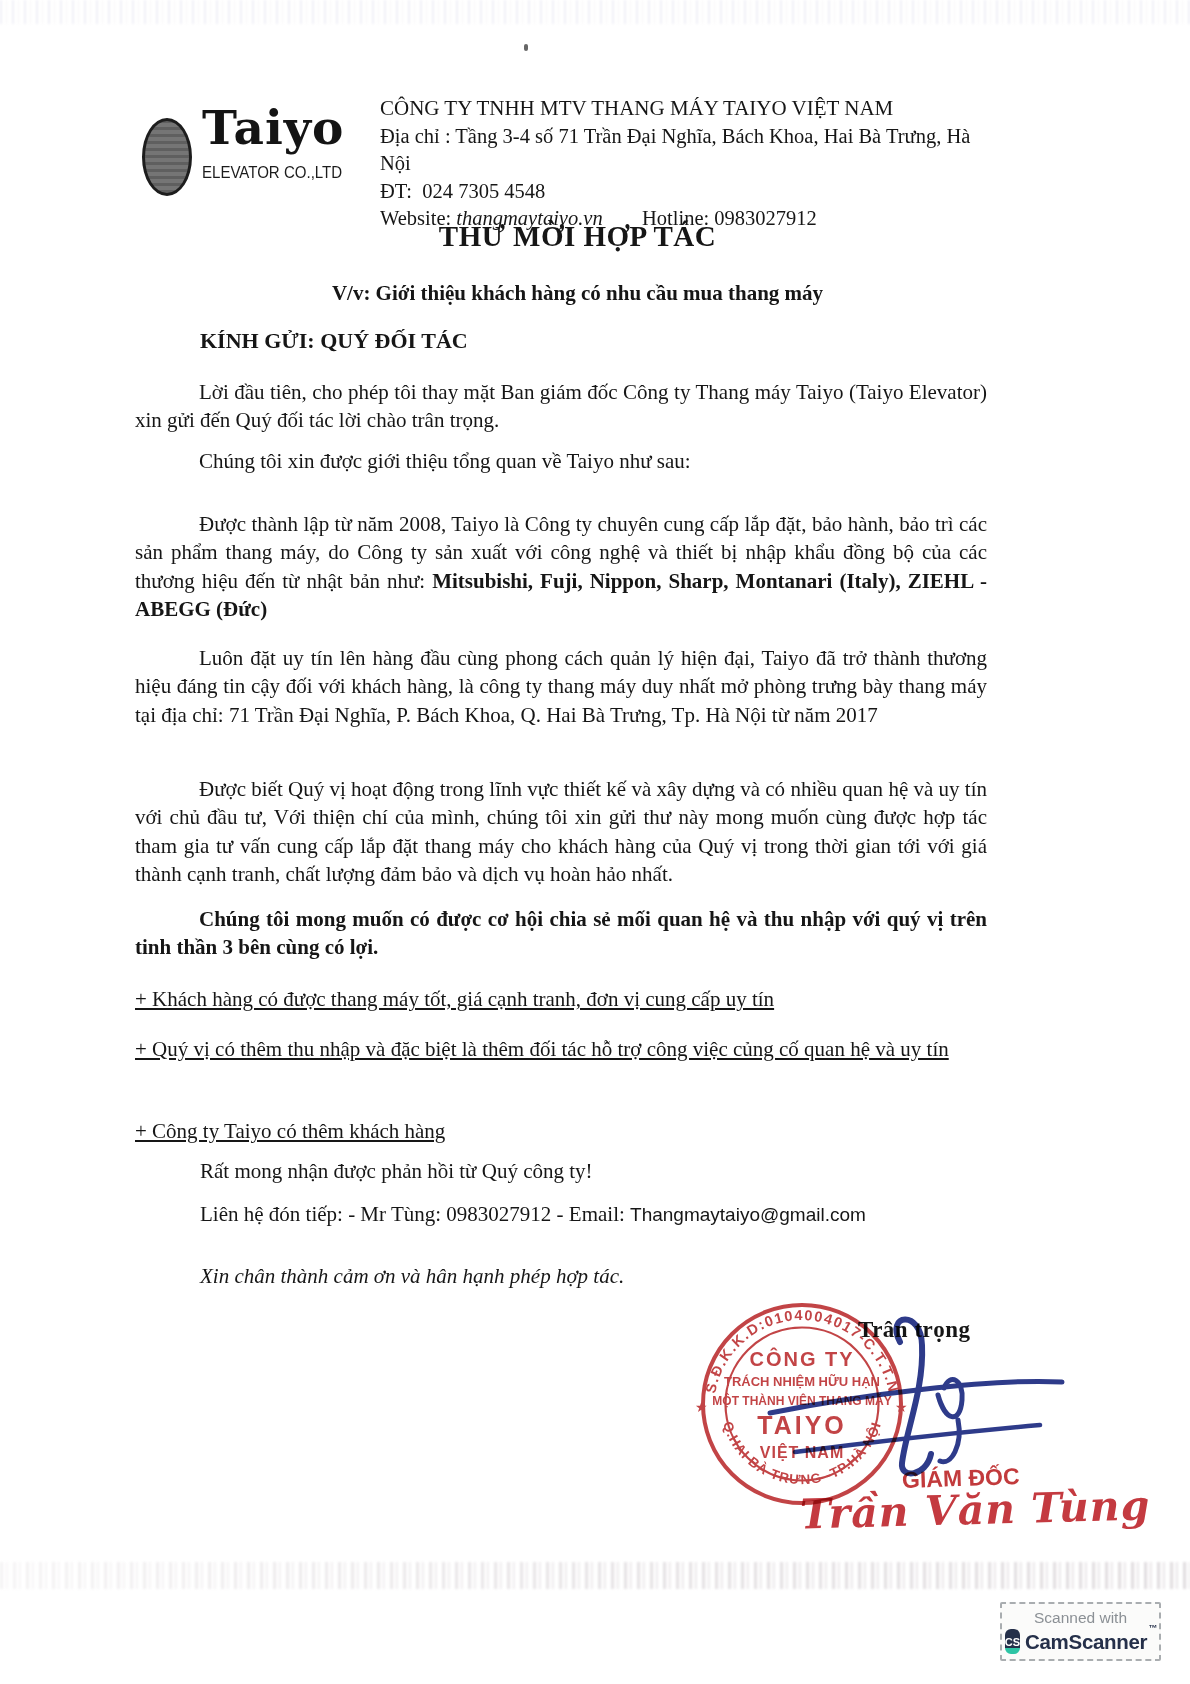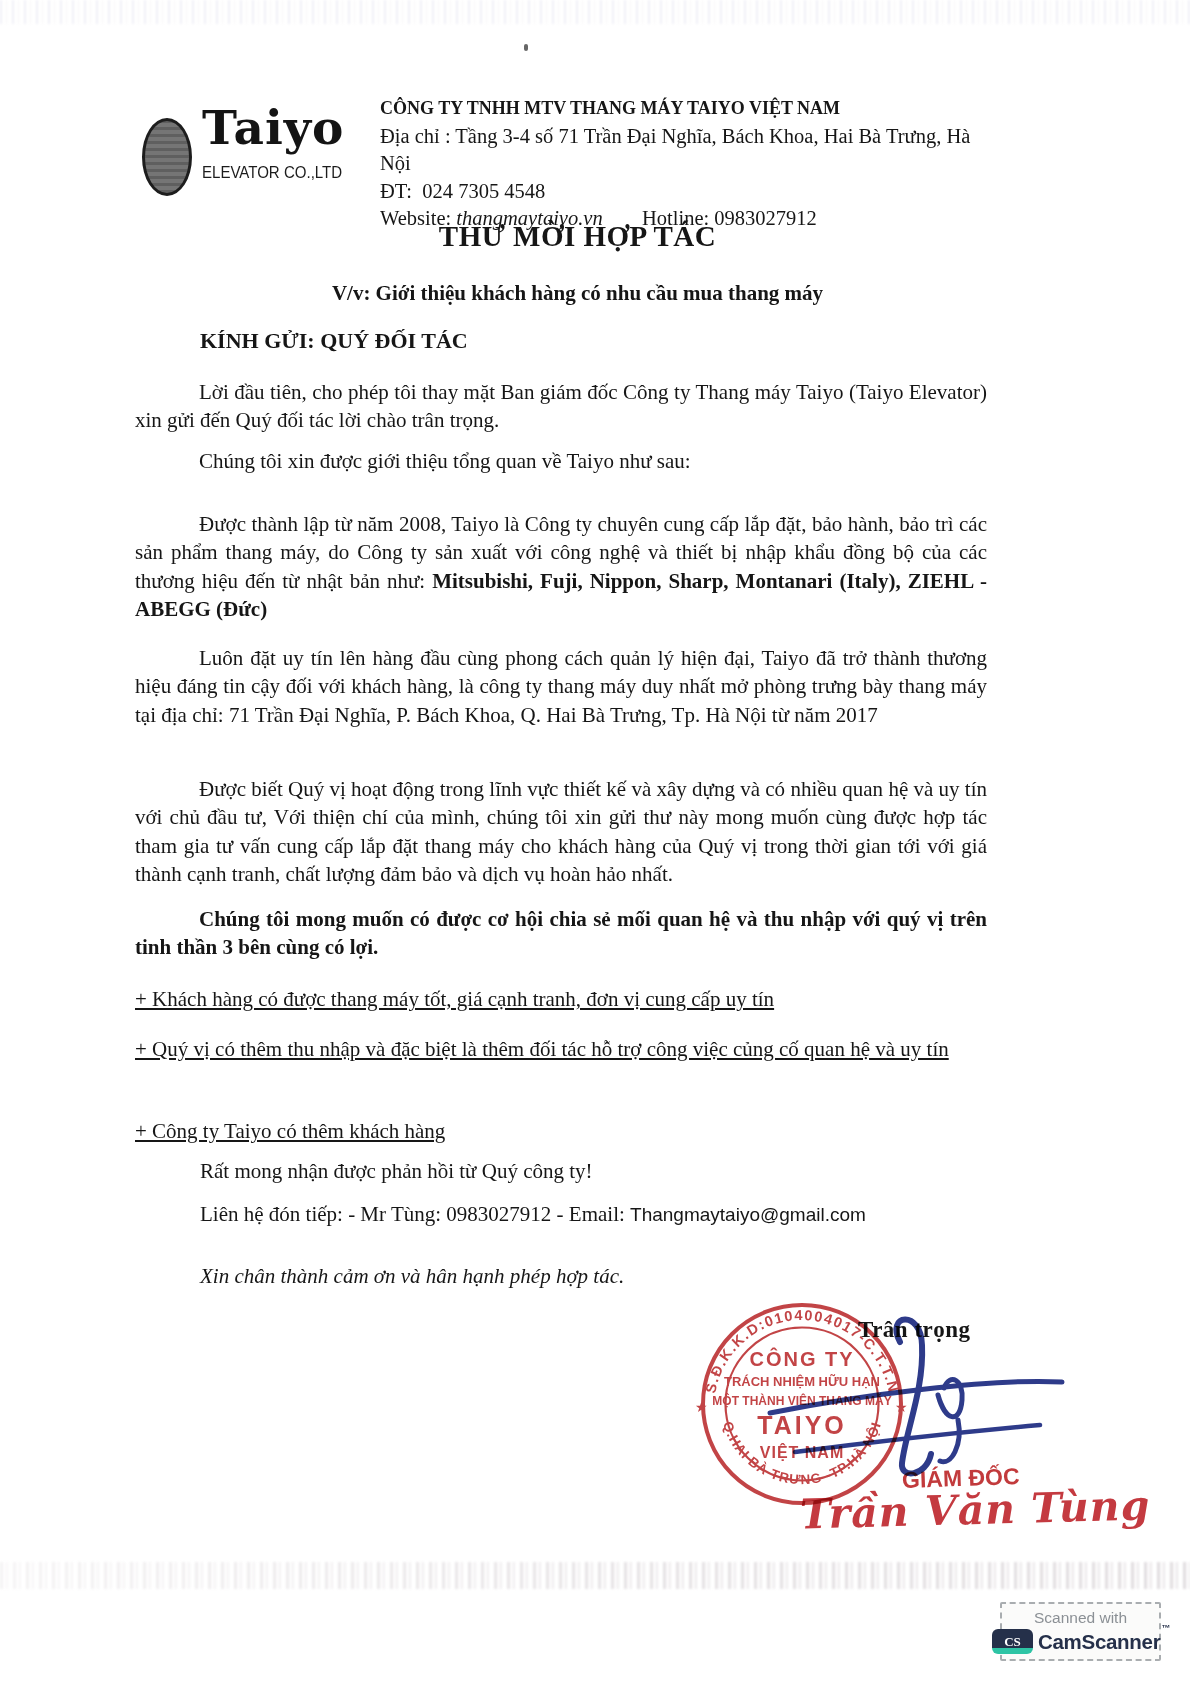--- a/index.html
+++ b/index.html
@@ -17,21 +17,21 @@
   .dot-artifact{position:absolute;left:524px;top:44px;width:4px;height:7px;border-radius:2px;background:#4c4c4c;opacity:.85;}
   
   .logo-wrap{left:138px;top:104px;width:230px;height:95px;}
   .logo-oval{position:absolute;left:4px;top:14px;width:50px;height:78px;border-radius:50%;
     background:repeating-linear-gradient(0deg,#5f5f5f 0 3px,#757575 3px 7px);border:3px solid #1d1d1d;box-sizing:border-box;}
   .logo-brand{position:absolute;left:64px;top:-4px;font-family:"DejaVu Serif",serif;font-weight:bold;
     font-size:47px;letter-spacing:1px;color:#141414;}
   .logo-sub{position:absolute;left:64px;top:60px;font-family:"Liberation Sans",sans-serif;
     font-size:16px;color:#1c1c1c;transform:scaleX(.94);transform-origin:left;}
   .hdr-info{left:380px;top:95px;width:610px;font-size:20.5px;line-height:27.5px;}
-  .hdr-line1{font-weight:bold;font-size:18px;}
+  .hdr-line1{font-weight:normal;font-size:21px;}
   .hdr-row{display:flex;}
   .hdr-col1{width:262px;}
   .lbl{font-weight:normal;}
   .web-val{font-style:italic;}
   
   .title{left:150px;top:220px;width:855px;text-align:center;font-weight:bold;font-size:29px;letter-spacing:.5px;}
   .subject{left:150px;top:281px;width:855px;text-align:center;font-weight:bold;font-size:21px;}
   .greeting{left:200px;top:328px;font-weight:bold;font-size:22px;}
   
   .para{left:135px;width:852px;font-size:21px;line-height:28.3px;text-align:justify;text-indent:64px;}
@@ -50,22 +50,22 @@
   .director-title{left:902px;top:1465px;font-family:"Liberation Sans",sans-serif;font-weight:bold;
     font-size:23px;color:#c23a3c;transform:rotate(-2deg);mix-blend-mode:multiply;}
   .director-name{left:800px;top:1486px;font-family:"DejaVu Serif",serif;font-weight:bold;font-style:italic;
     font-size:41px;color:#c43a40;letter-spacing:1px;transform:rotate(-1.5deg);mix-blend-mode:multiply;white-space:nowrap;}
   
   .badge{left:1000px;top:1602px;width:161px;height:59px;border:2px dashed #a9adb0;border-radius:2px;
     background:#fbfbfa;box-sizing:border-box;display:flex;flex-direction:column;align-items:center;justify-content:center;
     font-family:"Liberation Sans",sans-serif;}
   .badge-line1{color:#8b9095;font-size:15.5px;line-height:17px;}
   .badge-row{display:flex;align-items:center;margin-top:3px;}
-  .cs-logo{width:41px;height:25px;border-radius:6px;display:flex;align-items:center;justify-content:center;
-    background:linear-gradient(180deg,#25304a 0 77%,#2ec4a5 77% 100%);color:#fff;font-weight:bold;font-size:13px;font-family:Liberation Serif, serif;}
+  .cs-logo{width:15px;height:25px;border-radius:6px;display:flex;align-items:center;justify-content:center;
+    background:linear-gradient(180deg,#25304a 0 77%,#2ec4a5 77% 100%);color:#fff;font-weight:bold;font-size:11px;}
   .badge-brand{color:#25304a;font-weight:bold;font-size:20.5px;margin-left:5px;letter-spacing:-.3px;}
   .badge-tm{color:#25304a;font-size:9px;vertical-align:top;position:relative;top:-7px;left:1px;}
 </style>
 </head>
 <body>
 
 <div class="band-top"></div>
 <div class="dot-artifact"></div>
 <div class="band-bottom"></div>
 

